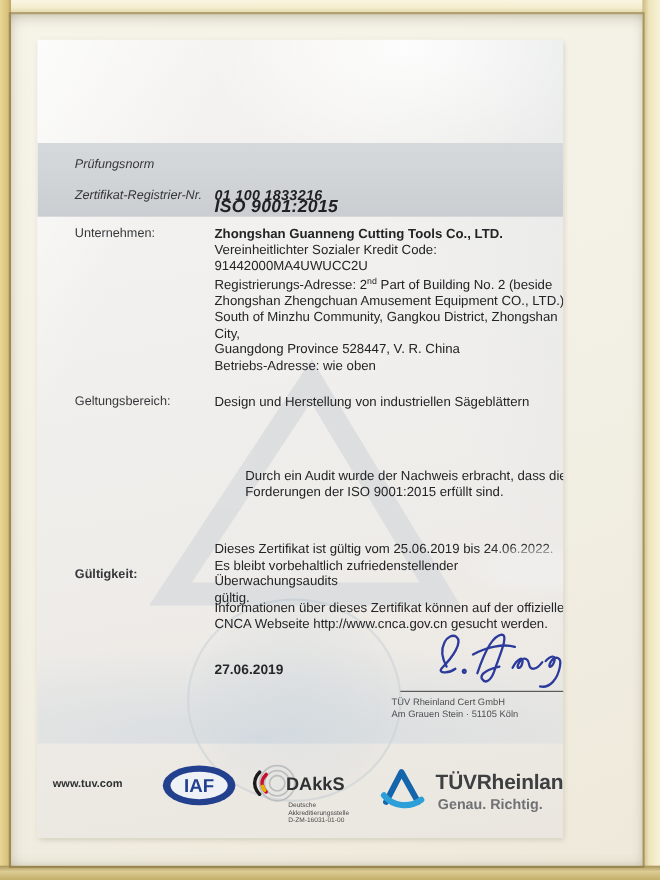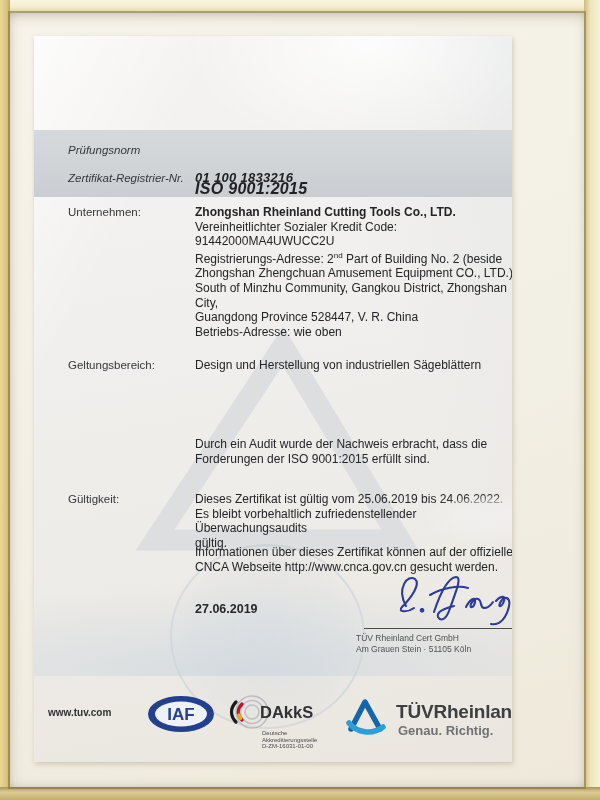--- a/index.html
+++ b/index.html
@@ -122,38 +122,38 @@
 
     <div class="band">
       <div class="label band-label1">Prüfungsnorm</div>
       <div class="value-col band-value1">ISO 9001:2015</div>
       <div class="label band-label2">Zertifikat-Registrier-Nr.</div>
       <div class="value-col band-value2">01 100 1833216</div>
     </div>
 
     <div class="label" style="top:170px;">Unternehmen:</div>
     <div class="value-col block" style="top:169px;">
-      <div class="bold">Zhongshan Rheinland Cutting Tools Co., LTD.</div>
+      <div class="bold">Zhongshan Guanneng Cutting Tools Co., LTD.</div>
       <div>Vereinheitlichter Sozialer Kredit Code: 91442000MA4UWUCC2U</div>
       <div><span>Registrierungs-Adresse: 2</span><sup>nd</sup><span> Part of Building No. 2 (beside</span></div>
       <div>Zhongshan Zhengchuan Amusement Equipment CO., LTD.),</div>
       <div>South of Minzhu Community, Gangkou District, Zhongshan City,</div>
       <div>Guangdong Province 528447, V. R. China</div>
       <div>Betriebs-Adresse: wie oben</div>
     </div>
 
     <div class="label" style="top:323px;">Geltungsbereich:</div>
     <div class="value-col block" style="top:322px;">Design und Herstellung von industriellen Sägeblättern</div>
 
-    <div class="value-col block" style="top:401px;">
+    <div class="value-col block" style="top:389px;margin-left:28px;">
       <div>Durch ein Audit wurde der Nachweis erbracht, dass die</div>
       <div>Forderungen der ISO 9001:2015 erfüllt sind.</div>
     </div>
 
-    <div class="label" style="top:457px;">Gültigkeit:</div>
+    <div class="label" style="top:480px;font-weight:bold;">Gültigkeit:</div>
     <div class="value-col block" style="top:456px;">
       <div>Dieses Zertifikat ist gültig vom 25.06.2019 bis 24.06.2022.</div>
       <div>Es bleibt vorbehaltlich zufriedenstellender Überwachungsaudits</div>
       <div>gültig.</div>
     </div>
 
     <div class="value-col block" style="top:509px;">
       <div>Informationen über dieses Zertifikat können auf der offiziellen</div>
       <div>CNCA Webseite http://www.cnca.gov.cn gesucht werden.</div>
     </div>

